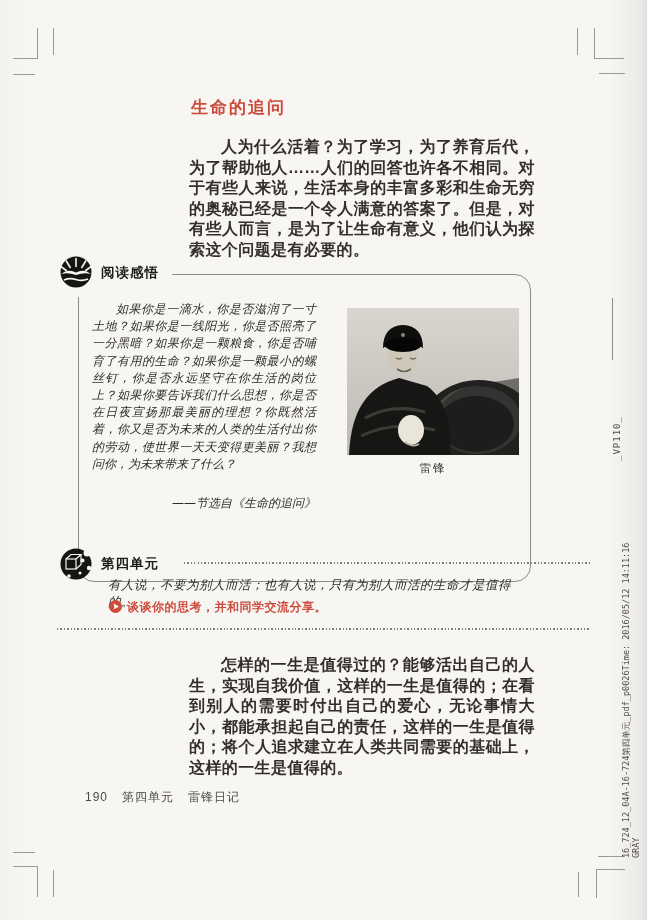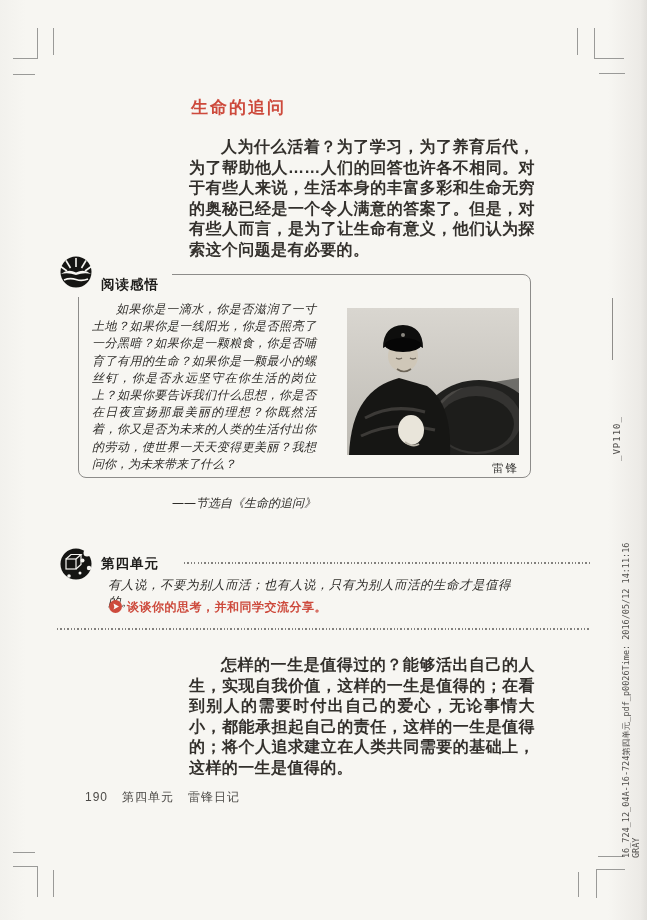--- a/index.html
+++ b/index.html
@@ -25,41 +25,41 @@
   #para1 { top:137px; }
   #para2 { top:655px; }
   
   .section-icon { position:absolute; left:56px; width:40px; height:36px; }
   .section-label {
     position:absolute; left:101px;
     font-size:13.5px; font-weight:bold; color:#1d1c1a; letter-spacing:1px;
   }
   
   #reading-box {
-    position:absolute; left:78px; top:274px; width:453px; height:204px;
-    border:1px solid #8d8c8a; border-radius:8px;
+    position:absolute; left:78px; top:274px; width:453px; height:308px;
+    border:1px solid #8d8c8a; border-radius:16px;
   }
   #reading-mask {
     position:absolute; left:50px; top:250px; width:122px; height:47px;
     background:#f7f6f2;
   }
   .reading-text {
     position:absolute; left:13px; top:26px; width:224px;
     font-family:"DejaVu Serif", serif; font-style:italic;
     font-size:12px; line-height:17.2px; text-align:justify;
     text-indent:2em; color:#2e2c29;
   }
   .reading-attr {
     position:absolute; left:13px; top:220px; width:224px;
     font-family:"DejaVu Serif", serif; font-style:italic;
     font-size:12px; text-align:right; color:#2e2c29;
   }
   #photo-frame { position:absolute; left:268px; top:33px; width:172px; height:147px; }
   #photo-caption {
-    position:absolute; left:268px; top:186px; width:172px; text-align:right;
+    position:absolute; left:268px; top:186px; width:172px; text-align:center;
     font-size:11.5px; color:#2b2a28; letter-spacing:2px;
   }
   
   .dotted {
     position:absolute; height:2px;
     background-image:repeating-linear-gradient(90deg,#82807d 0 1.3px,transparent 1.3px 3.4px);
   }
   
   .explore-prompt {
     position:absolute; left:108px; top:577px; width:428px;
@@ -160,21 +160,21 @@
         <line x1="20" y1="13" x2="20" y2="4"></line>
         <line x1="14.5" y1="14" x2="10" y2="6.5"></line>
         <line x1="25.5" y1="14" x2="30" y2="6.5"></line>
         <line x1="11" y1="17" x2="4" y2="12"></line>
         <line x1="29" y1="17" x2="36" y2="12"></line>
       </g>
       <path d="M5,20 Q12,14.5 20,18.5 Q28,14.5 35,20 Q28,18 20,21 Q12,18 5,20 Z" fill="#f7f6f2"></path>
       <path d="M8,26 Q14,23.5 20,25.5 Q26,27.5 32,25" stroke="#f7f6f2" stroke-width="1.6" fill="none"></path>
     </svg>
   </div>
-  <div class="section-label" style="top:276px;">阅读感悟</div>
+  <div class="section-label" style="top:264px;">阅读感悟</div>
 
   <div class="section-icon" style="top:546px;">
     <svg width="40" height="36" viewBox="0 0 40 36">
       <circle cx="20" cy="18" r="15.5" fill="#151513"></circle>
       <circle cx="31" cy="7" r="3.5" fill="#f7f6f2"></circle>
       <circle cx="33" cy="22" r="2.2" fill="#f7f6f2"></circle>
       <circle cx="13" cy="30" r="1.8" fill="#f7f6f2"></circle>
       <g stroke="#f7f6f2" stroke-width="1.2" fill="none">
         <rect x="10" y="13" width="10" height="10"></rect>
         <path d="M10,13 L15,8.5 L25,8.5 L20,13"></path>

